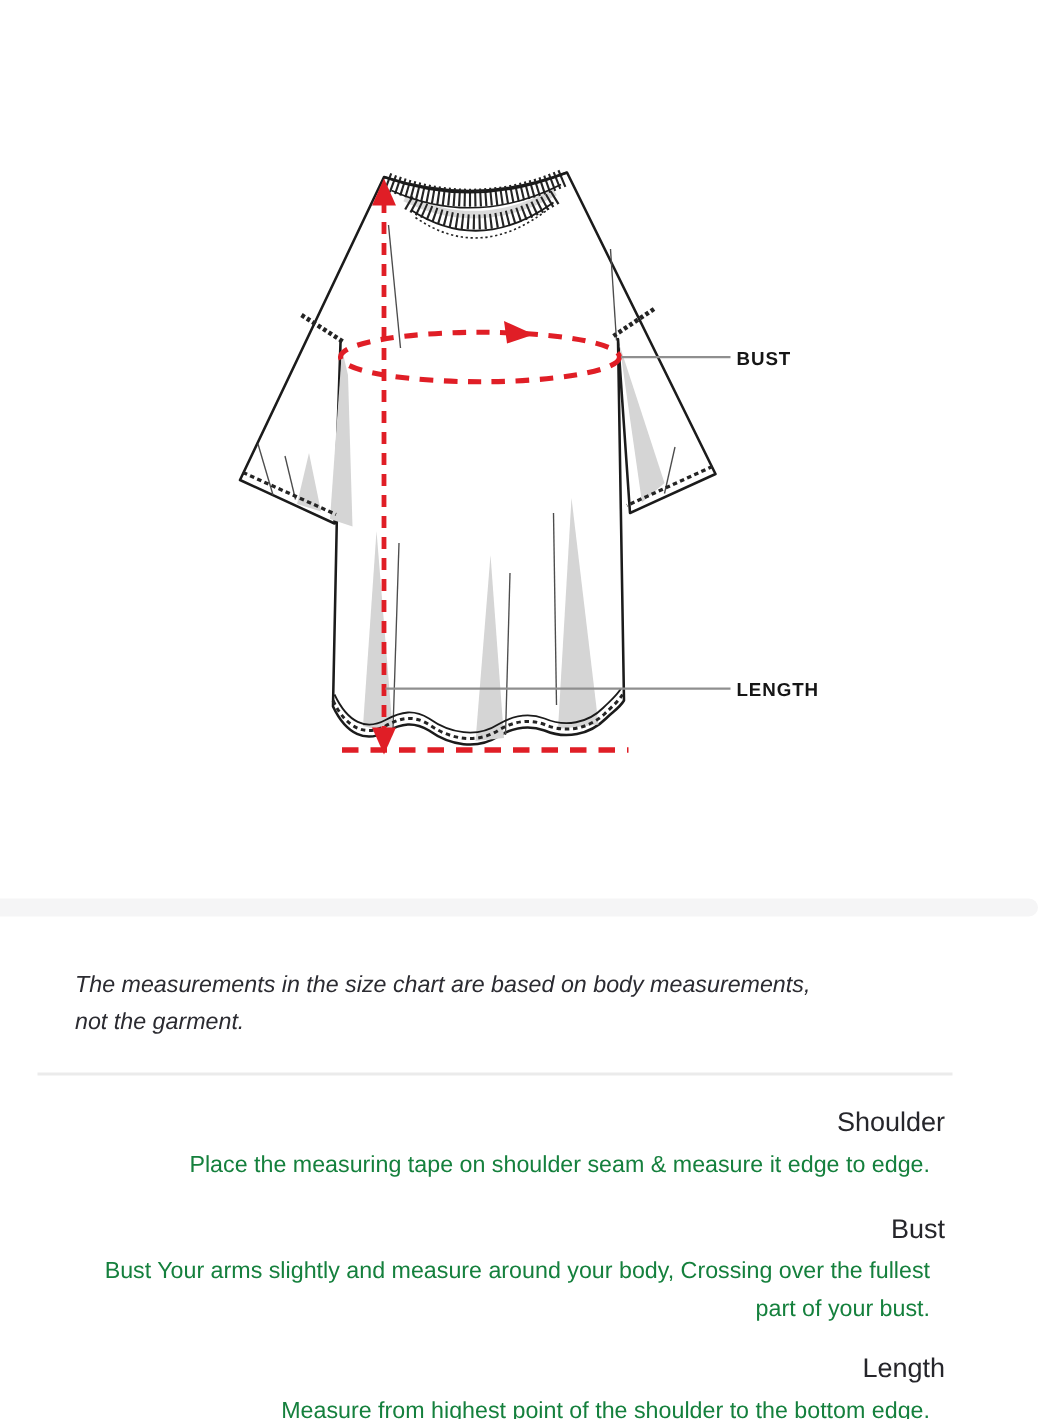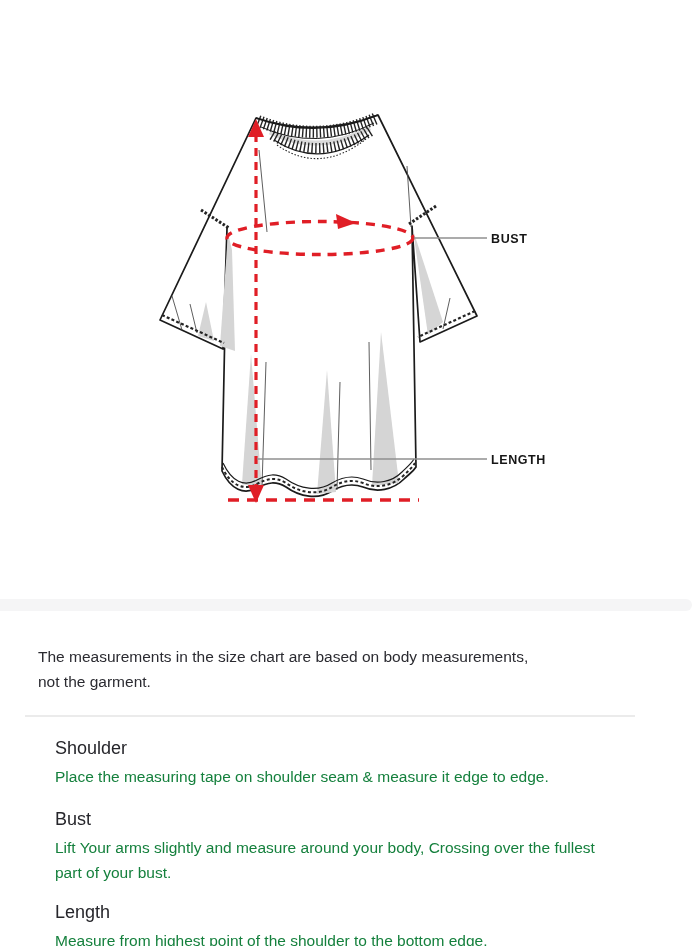--- a/index.html
+++ b/index.html
@@ -20,28 +20,28 @@
   .red-fill  { fill:var(--accent,#e01e26); stroke:none; }
   .pointer   { stroke:var(--pointer-line,#8f8f8f); stroke-width:1.5; }
   .diagram-label { font:600 12.5px "Liberation Sans",sans-serif; fill:#161616; letter-spacing:0.6px; }
   
   .gray-bar {
     position:absolute; left:0; top:599px; width:692px; height:12px;
     background:var(--divider-bar,#f5f5f6); border-radius:0 6px 6px 0;
   }
   
   .intro {
-    position:absolute; left:38px; top:645px; width:570px; margin:0;
-    font-size:15.5px; line-height:24.5px; color:#2b2b31; white-space:pre-line;
+    position:absolute; left:50px; top:645px; width:570px; margin:0;
+    font-size:15.5px; line-height:24.5px; color:#2b2b31; white-space:pre-line;font-style:italic;
   }
   .divider {
     position:absolute; left:25px; top:715px; width:610px; height:2px;
     background:#ebebeb;
   }
-  .note-section { position:absolute; left:55px; width:575px; }
+  .note-section { position:absolute; left:55px; width:575px;text-align:right; }
   .note-section h3 {
     margin:0 0 4px 0; font-size:18px; font-weight:400; line-height:24px; color:#26262b;
   }
   .note-section p {
     margin:0; font-size:15.5px; line-height:25px; color:#15803d; width:565px;
   }
   .sec-shoulder { top:736px; }
   .sec-bust     { top:807px; }
   .sec-length   { top:900px; }
 </style>
@@ -134,21 +134,21 @@
 
   <div class="divider"></div>
 
   <section class="note-section sec-shoulder">
     <h3>Shoulder</h3>
     <p>Place the measuring tape on shoulder seam &amp; measure it edge to edge.</p>
   </section>
 
   <section class="note-section sec-bust">
     <h3>Bust</h3>
-    <p>Lift Your arms slightly and measure around your body, Crossing over the fullest part of your bust.</p>
+    <p>Bust Your arms slightly and measure around your body, Crossing over the fullest part of your bust.</p>
   </section>
 
   <section class="note-section sec-length">
     <h3>Length</h3>
     <p>Measure from highest point of the shoulder to the bottom edge.</p>
   </section>
 
 </div>
 
 </body></html>

